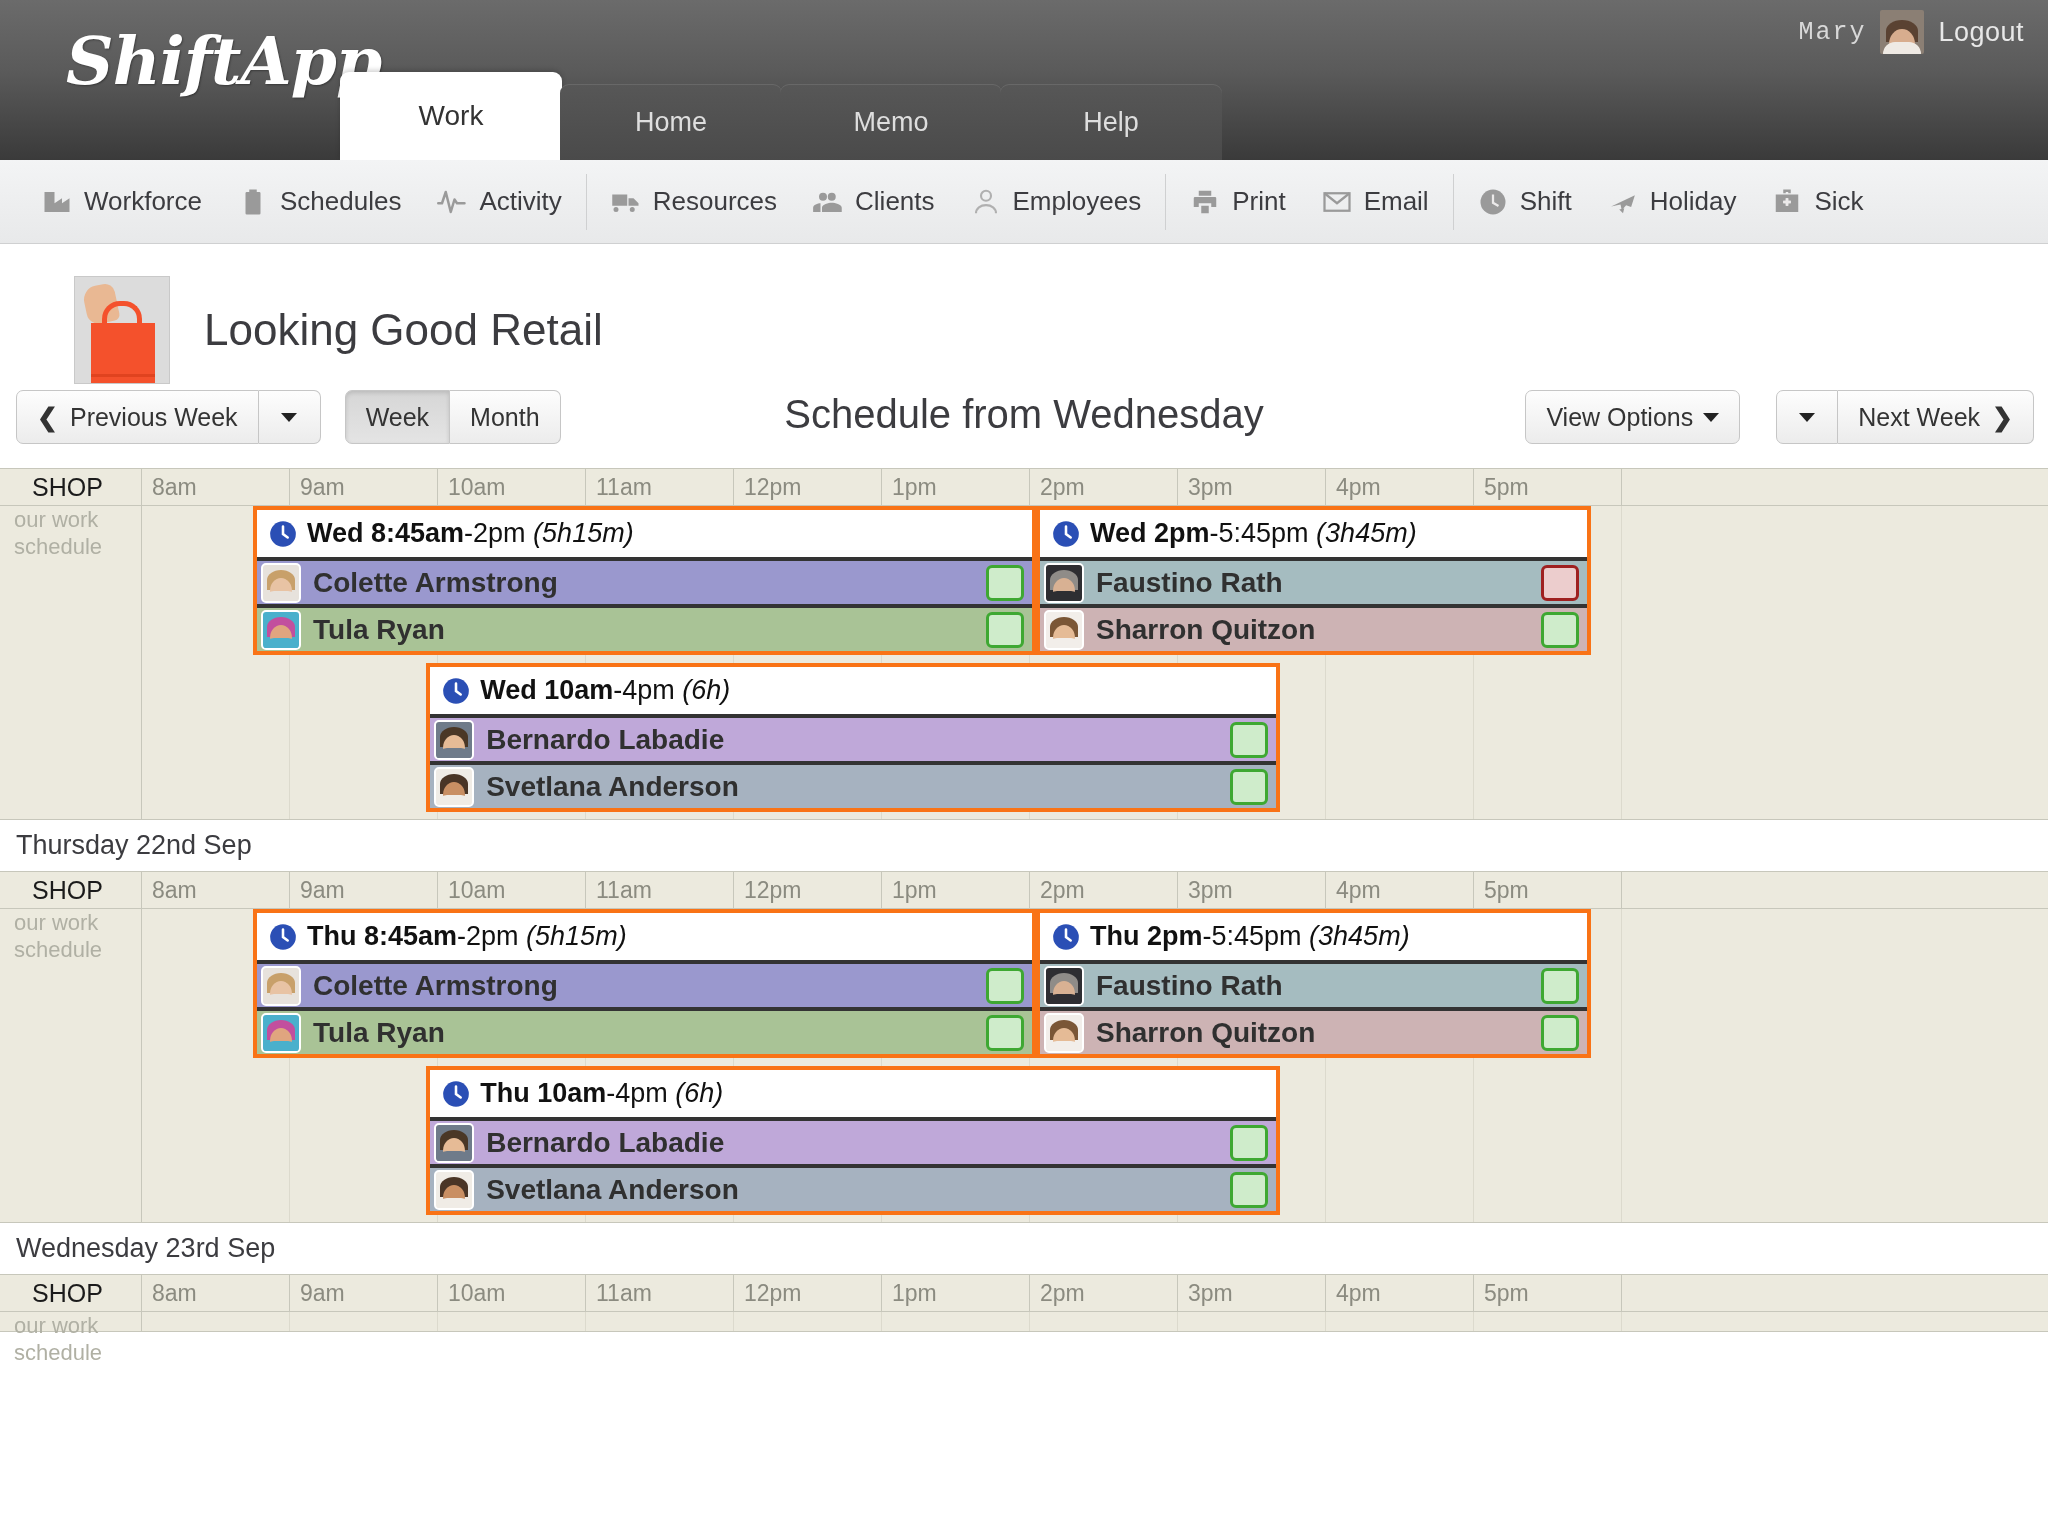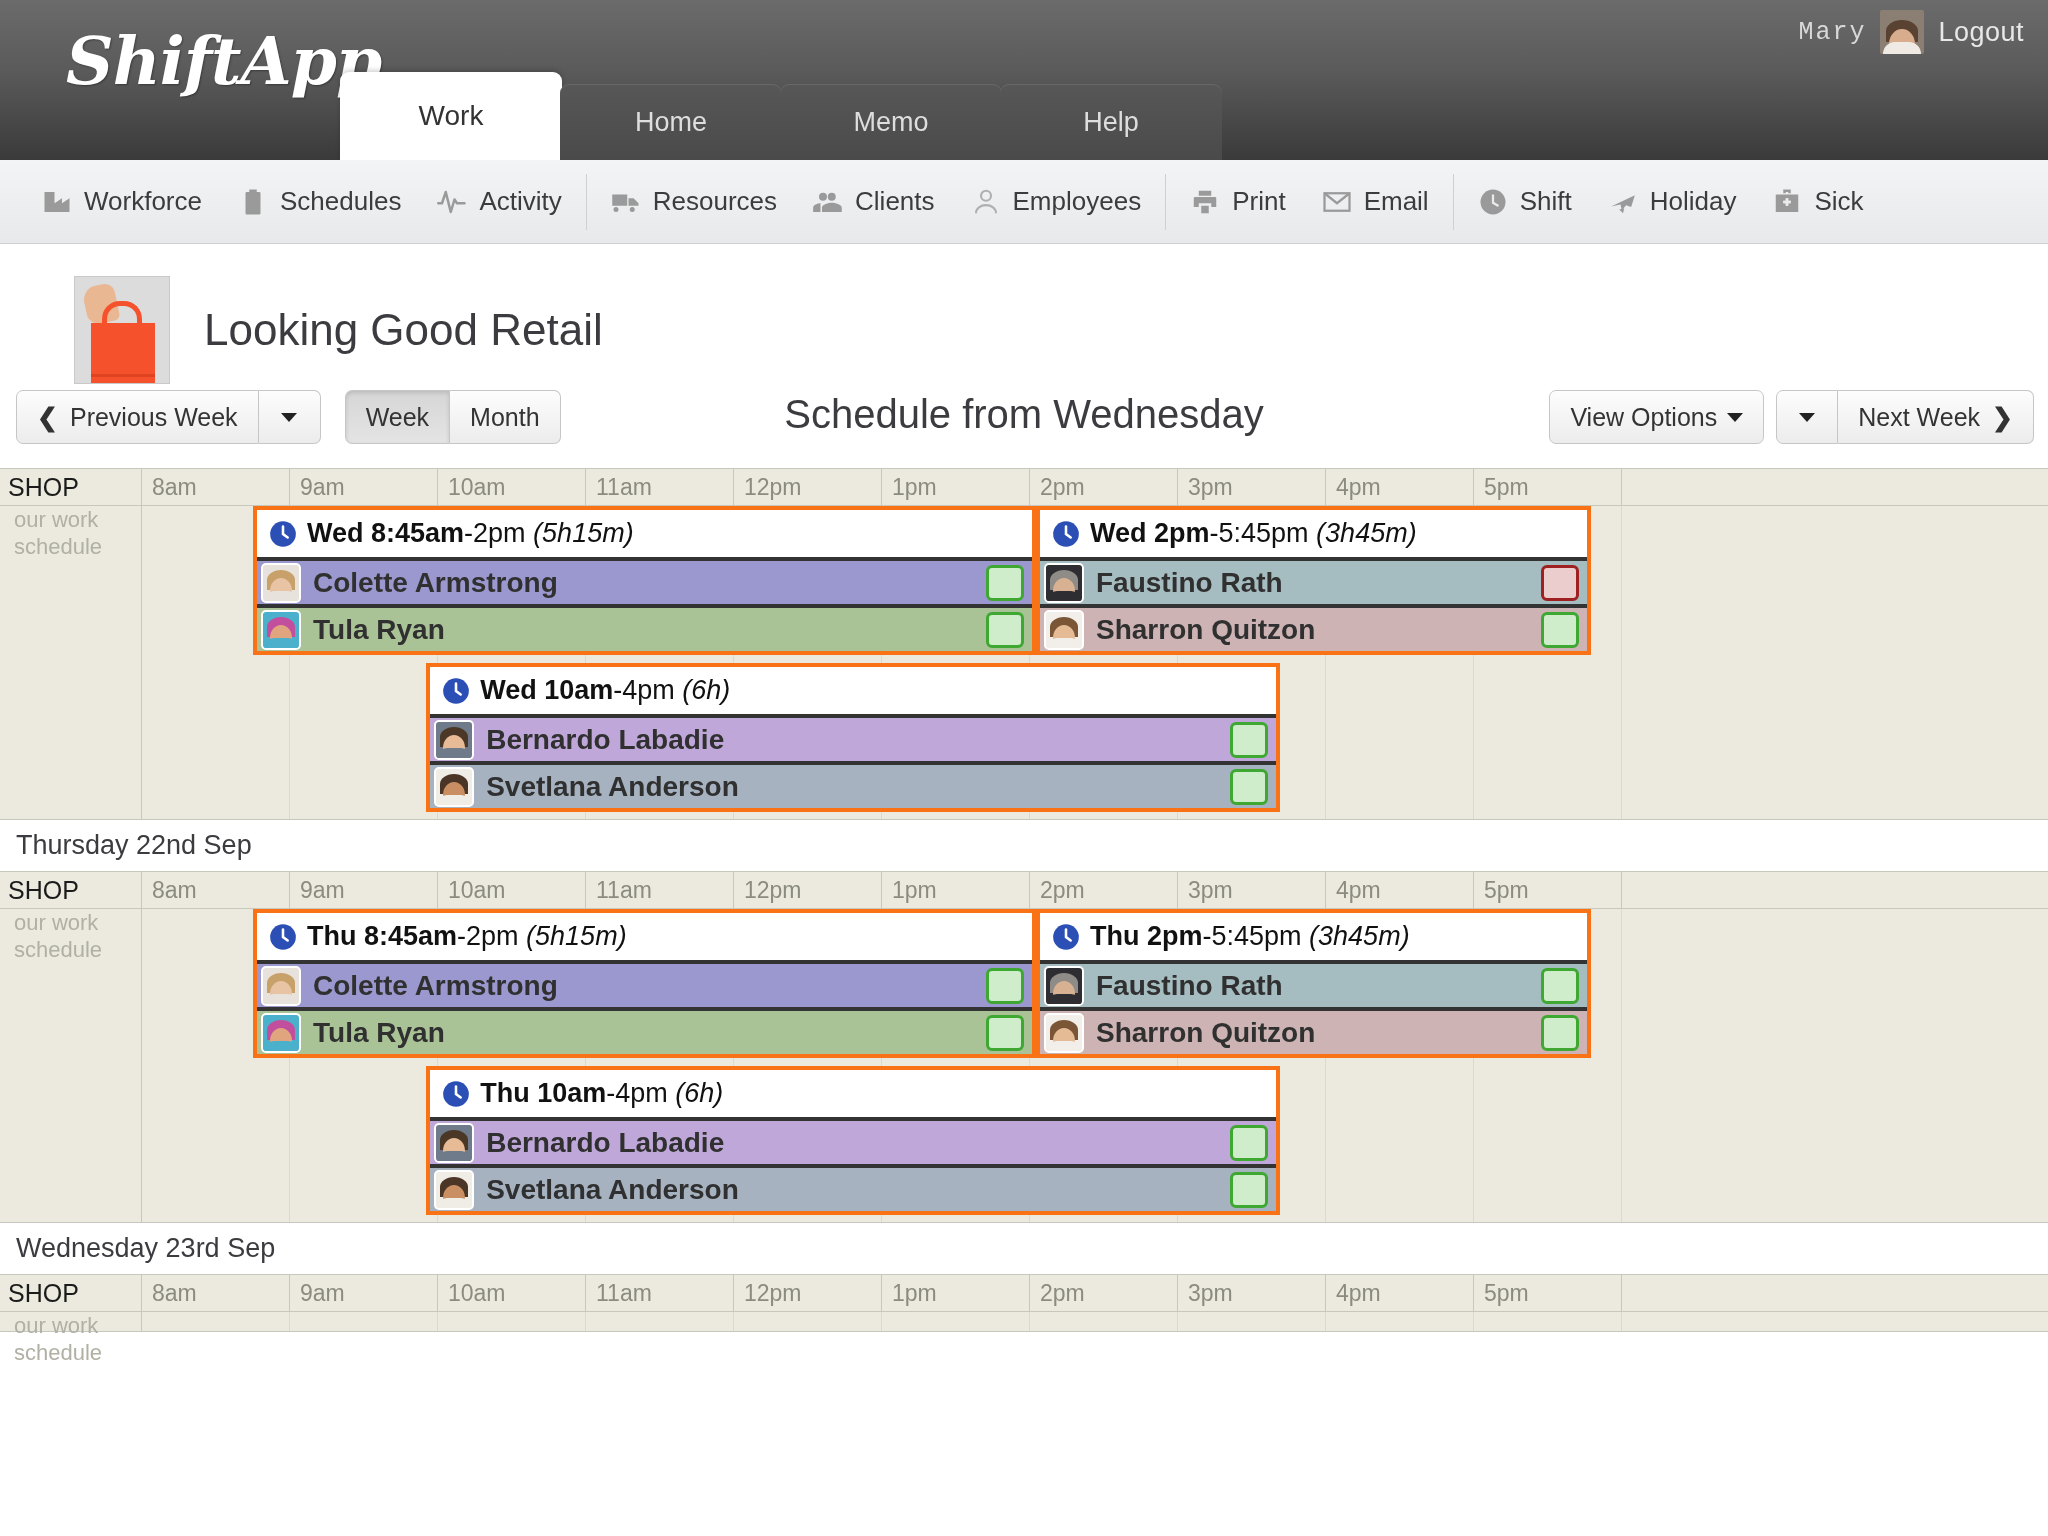--- a/index.html
+++ b/index.html
@@ -183,21 +183,21 @@
   }
   .btngrp { display: flex; }
   .btngrp .btn { border-radius: 0; border-left-width: 0; }
   .btngrp .btn:first-child { border-radius: 7px 0 0 7px; border-left-width: 1px; }
   .btngrp .btn:last-child { border-radius: 0 7px 7px 0; }
   .btn.pressed {
     background: linear-gradient(to bottom, #d6d6d6 0%, #e4e4e4 100%);
     box-shadow: inset 0 2px 4px rgba(0,0,0,.13);
   }
   .nav-left { position: absolute; left: 16px; top: 0; display: flex; gap: 24px; }
-  .nav-right { position: absolute; right: 14px; top: 0; display: flex; gap: 12px; align-items: center; }
+  .nav-right { position: absolute; right: 14px; top: 0; display: flex; gap: 36px; align-items: center; }
   .caret {
     width: 0; height: 0;
     border-left: 8px solid transparent;
     border-right: 8px solid transparent;
     border-top: 9px solid #222;
     display: inline-block;
     margin-left: 10px;
   }
   .chev { font-size: 25px; font-weight: bold; }
   .sched-title {
@@ -220,21 +220,21 @@
     height: 38px;
     background: #eceade;
     border-top: 1px solid #c7c7bb;
     border-bottom: 1px solid #c7c7bb;
   }
   .gh-shop {
     width: 142px;
     flex: none;
     font-size: 25px;
     color: #1b1b1b;
-    padding-left: 8px;
+    padding-left: 32px;
     line-height: 36px;
     border-right: 1px solid #c7c7bb;
     background: #eceade;
   }
   .gh-cell {
     width: 148px; flex: none;
     font-size: 23px;
     color: #8b8b80;
     padding-left: 10px;
     line-height: 36px;

